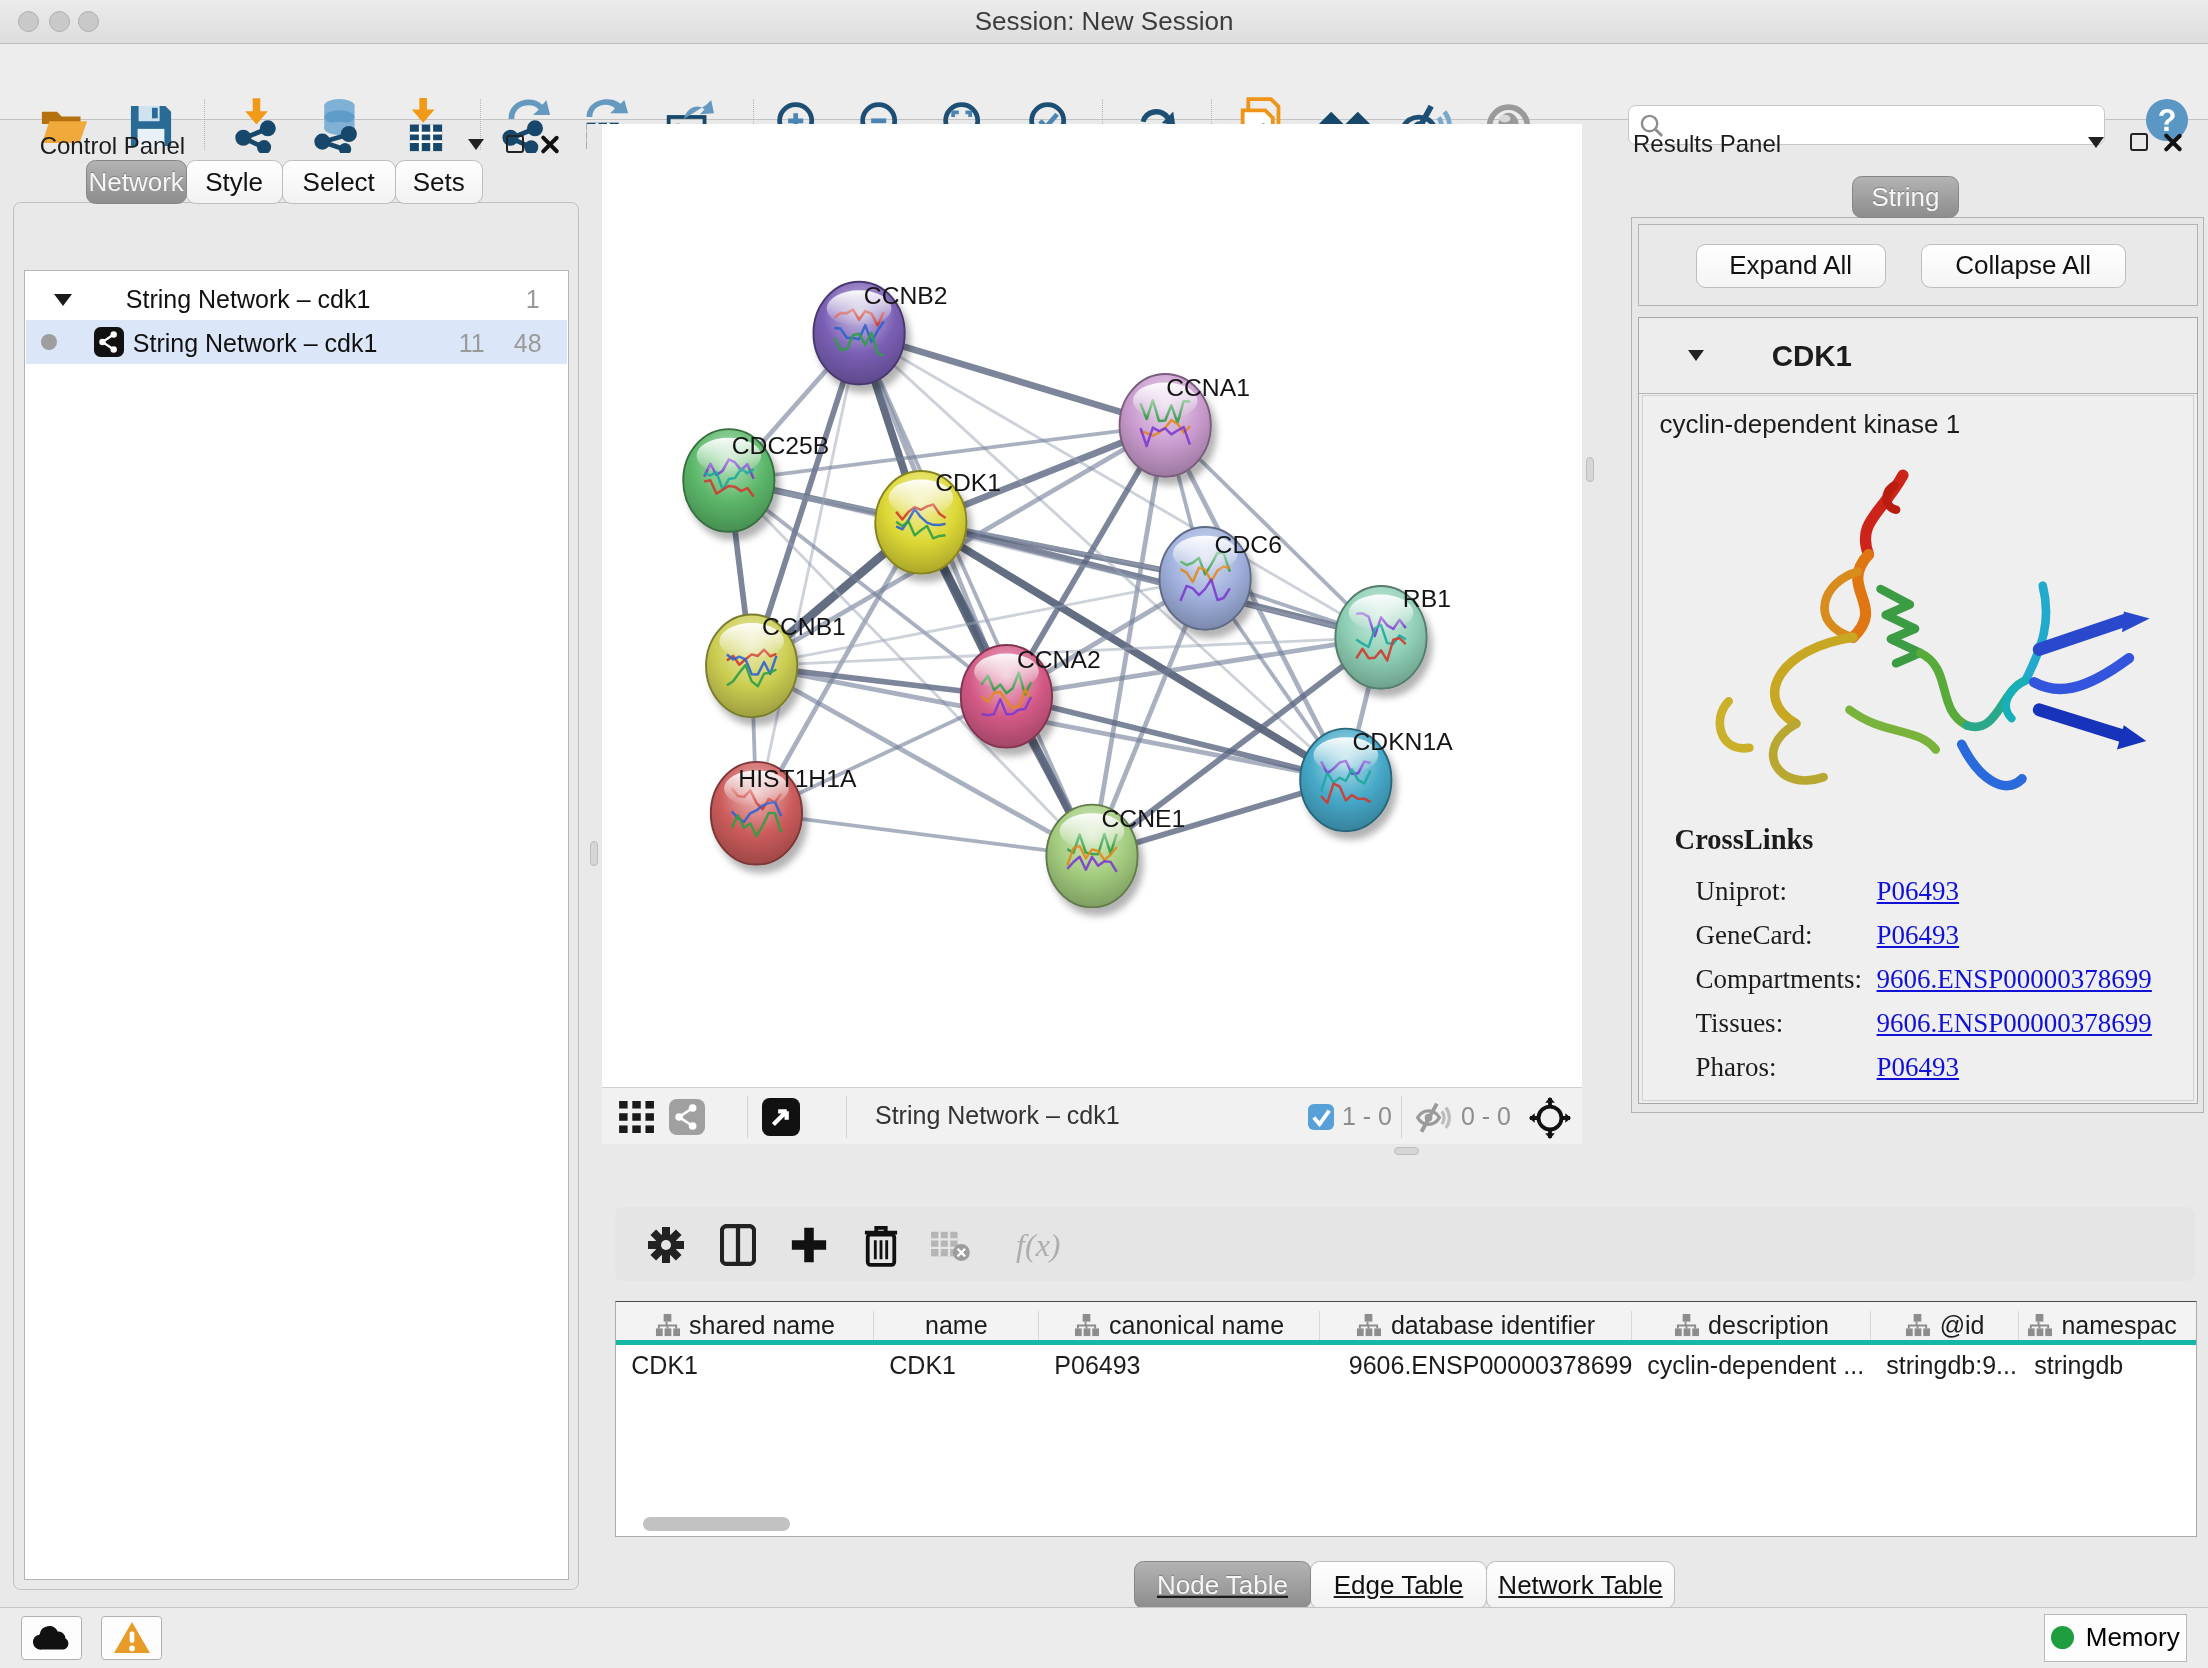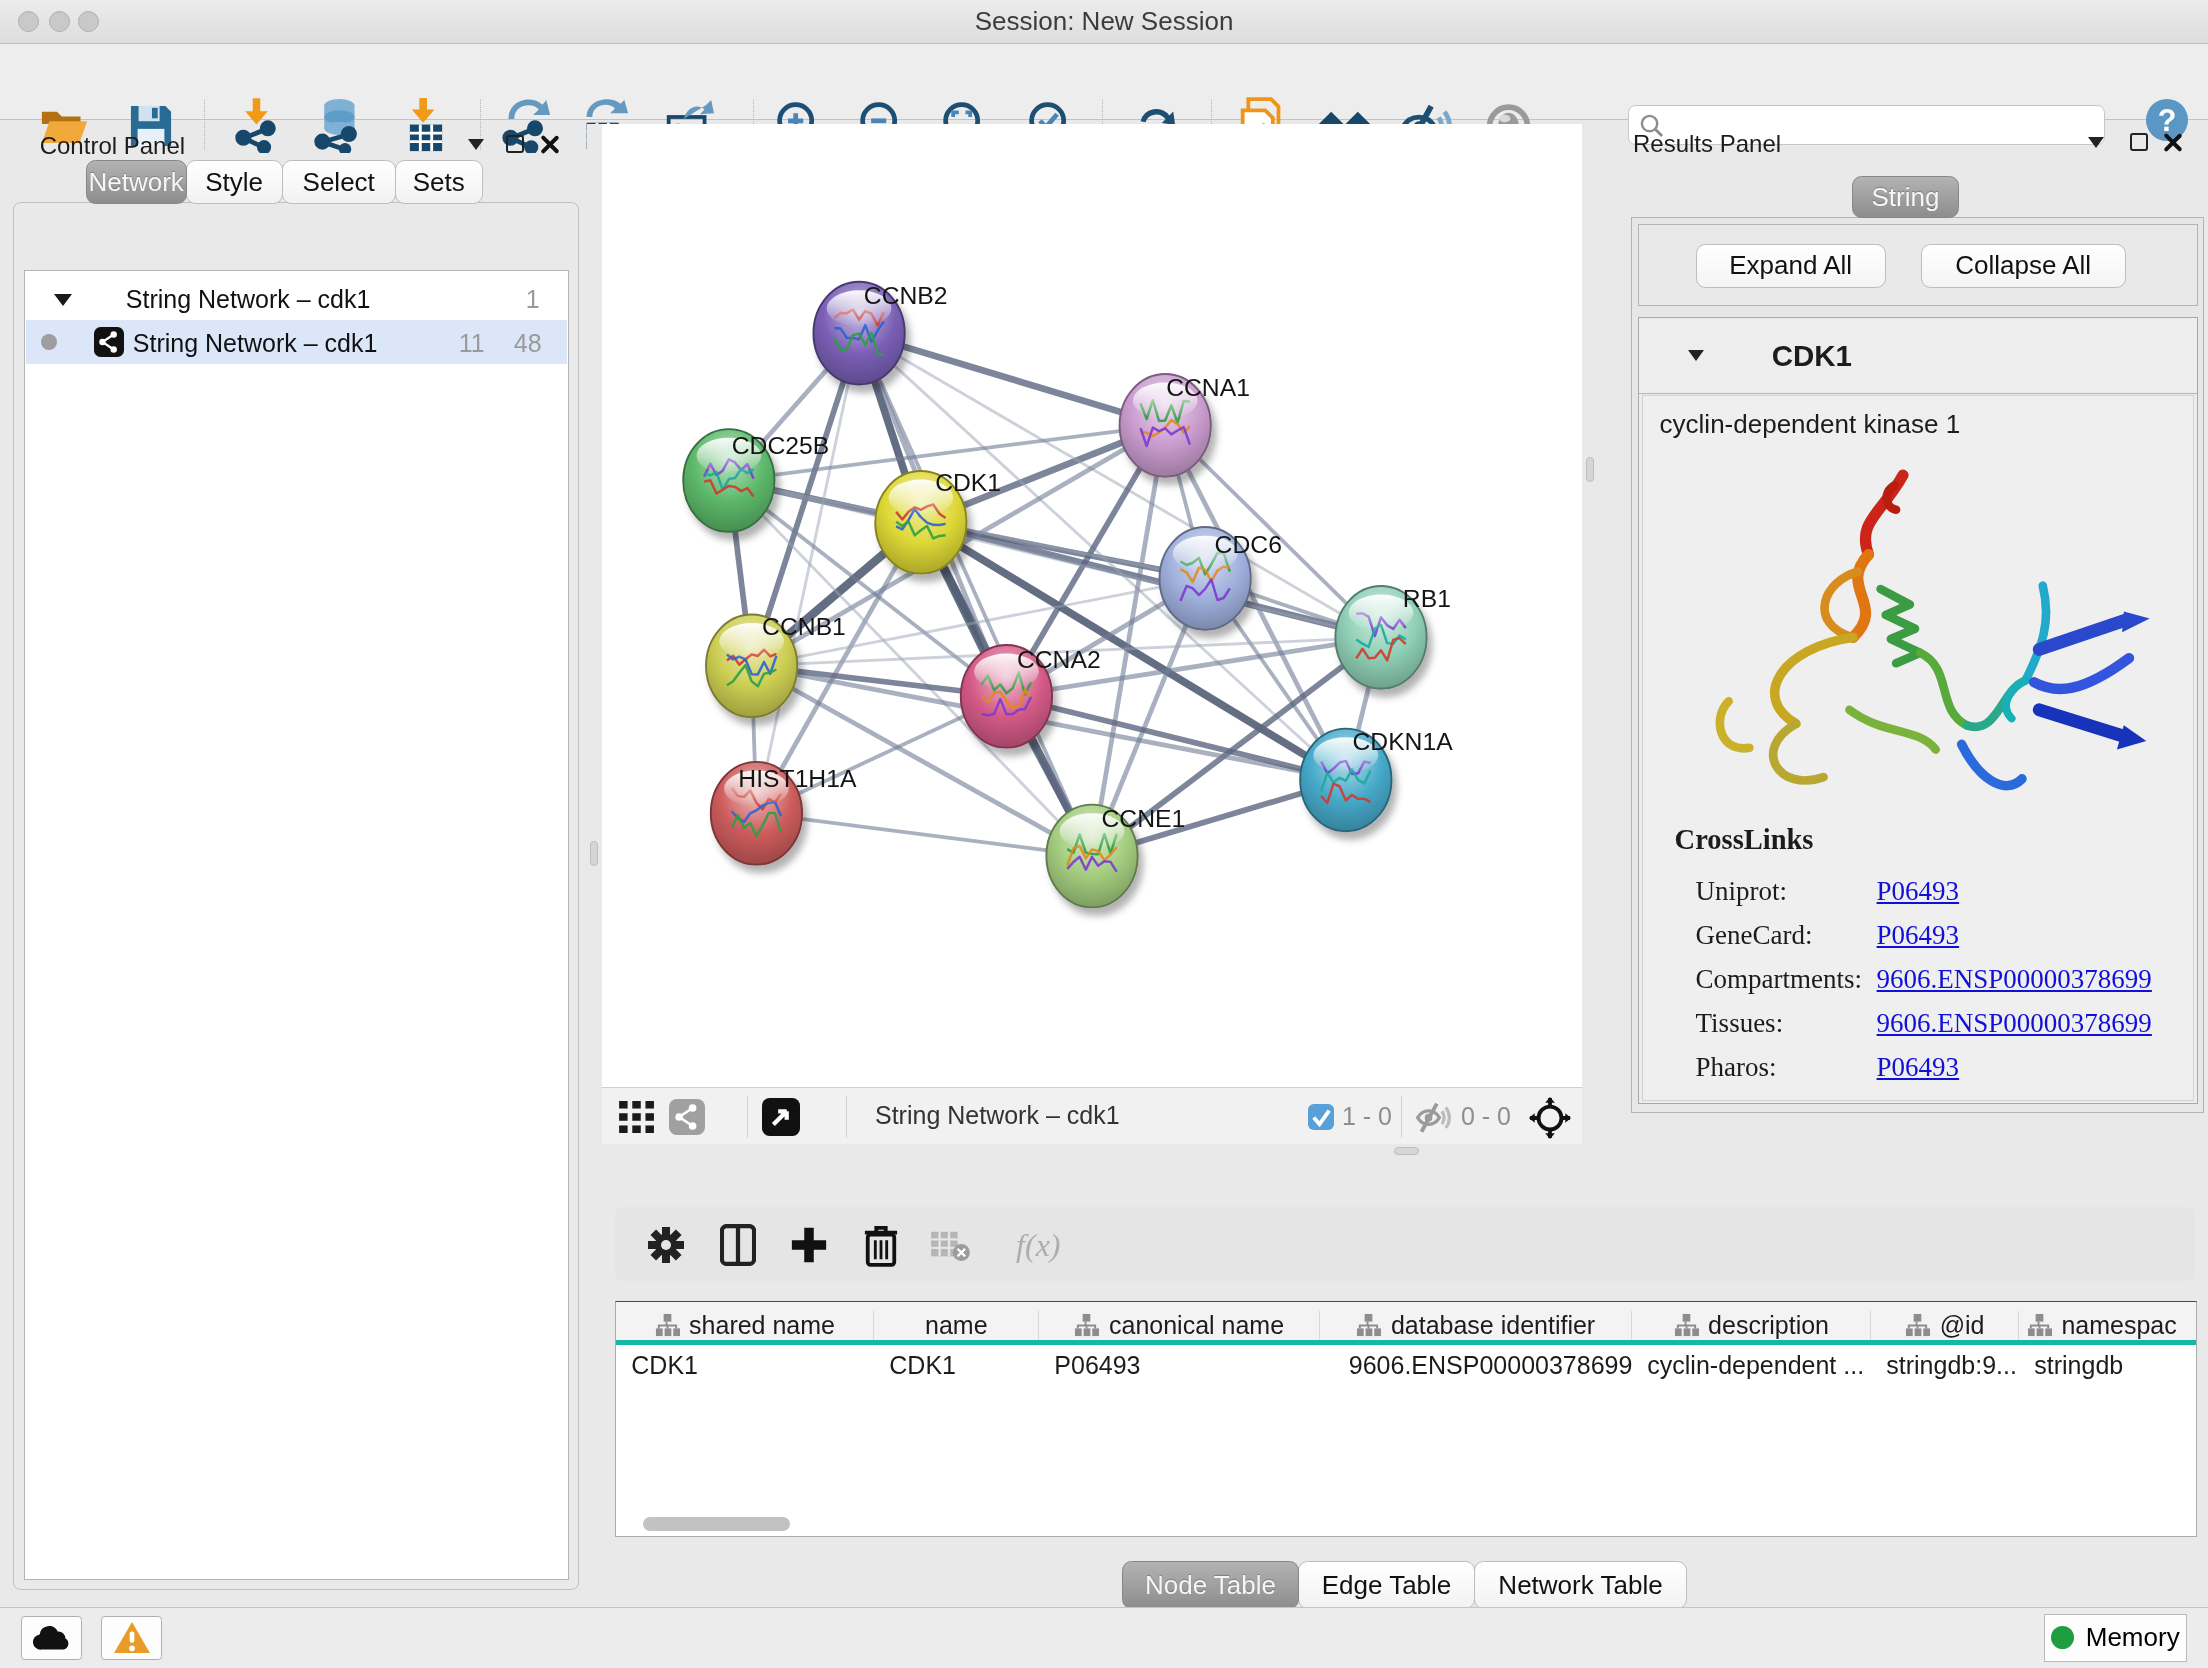--- a/index.html
+++ b/index.html
@@ -91,21 +91,21 @@
   .tico { position:absolute; top:16px; width:44px; height:44px; display:flex; align-items:center; justify-content:center; background:none; border:none; }
   .fx { font-family:"Liberation Serif", serif; font-style:italic; font-size:32px; color:#adadad; }
   .tp-table { position:absolute; left:13.3px; right:11.4px; top:143px; height:236px; background:#fff;
     border-top:1.9px solid #4a4a4a; border-left:1px solid #ababab; border-right:1px solid #ababab; border-bottom:1px solid #ababab; }
   .thead { display:flex; height:43px; background:#f3f3f3; border-bottom:5px solid #14b8a6;align-items:flex-end; }
   .th { display:flex; align-items:center; justify-content:center; gap:9.5px; font-size:25px;
     border-right:1px solid #d8d8d8; overflow:hidden; white-space:nowrap; }
   .trow2 { display:flex; height:40px; }
   .td { font-size:25px; padding-left:15px; display:flex; align-items:center; overflow:hidden; white-space:nowrap; }
   .hthumb { position:absolute; left:27px; bottom:4.8px; width:147px; height:14.3px; background:#c2c2c2; border-radius:7.6px; }
-  .tp-tabs { position:absolute; left:50%; transform:translateX(-50%); top:403px; display:flex; }
+  .tp-tabs { position:absolute; left:50%; transform:translateX(-50%); top:403px; display:flex;text-decoration:underline; }
   .tp-tabs .tab { height:48px; }
 
   
   .statusbar { position:absolute; left:0; top:1607px; width:2208px; height:61px; background:#ececec; border-top:1px solid #c4c4c4; }
   .sbtn { position:absolute; top:7.6px; width:61px; height:44px; background:#fdfdfd; border:1.9px solid #b0b0b0; border-radius:3.8px;
     display:flex; align-items:center; justify-content:center; }
   .membtn { position:absolute; right:21px; top:5.7px; width:143px; height:48px; background:#fdfdfd; border:1.9px solid #b9b9b9;
     display:flex; align-items:center; justify-content:center; gap:11.4px; font-size:26px; }
   .gdot { width:23px; height:23px; border-radius:50%; background:#1e9e3e; }
 
@@ -821,21 +821,21 @@
     <div class="hthumb"></div>
   </div>
 
   <div class="tp-tabs">
     <div class="tab sel" style="width:177px">
         <span>Node Table</span>
       </div>
     <div class="tab" style="width:177px">
         <span>Edge Table</span>
       </div>
-    <div class="tab" style="width:213px">
+    <div class="tab" style="width:189px">
         <span>Network Table</span>
       </div>
   </div>
 </div>
 
 <div class="statusbar">
   <button class="sbtn" style="left:21px">
     <svg width="40" height="28.5" viewBox="0 0 42 30">
       <path d="M10 28 a8 8 0 0 1 -2 -16 a10 10 0 0 1 19 -3 a7 7 0 0 1 8 7 a6.5 6.5 0 0 1 -2 12z" fill="#111"></path>
     </svg>

